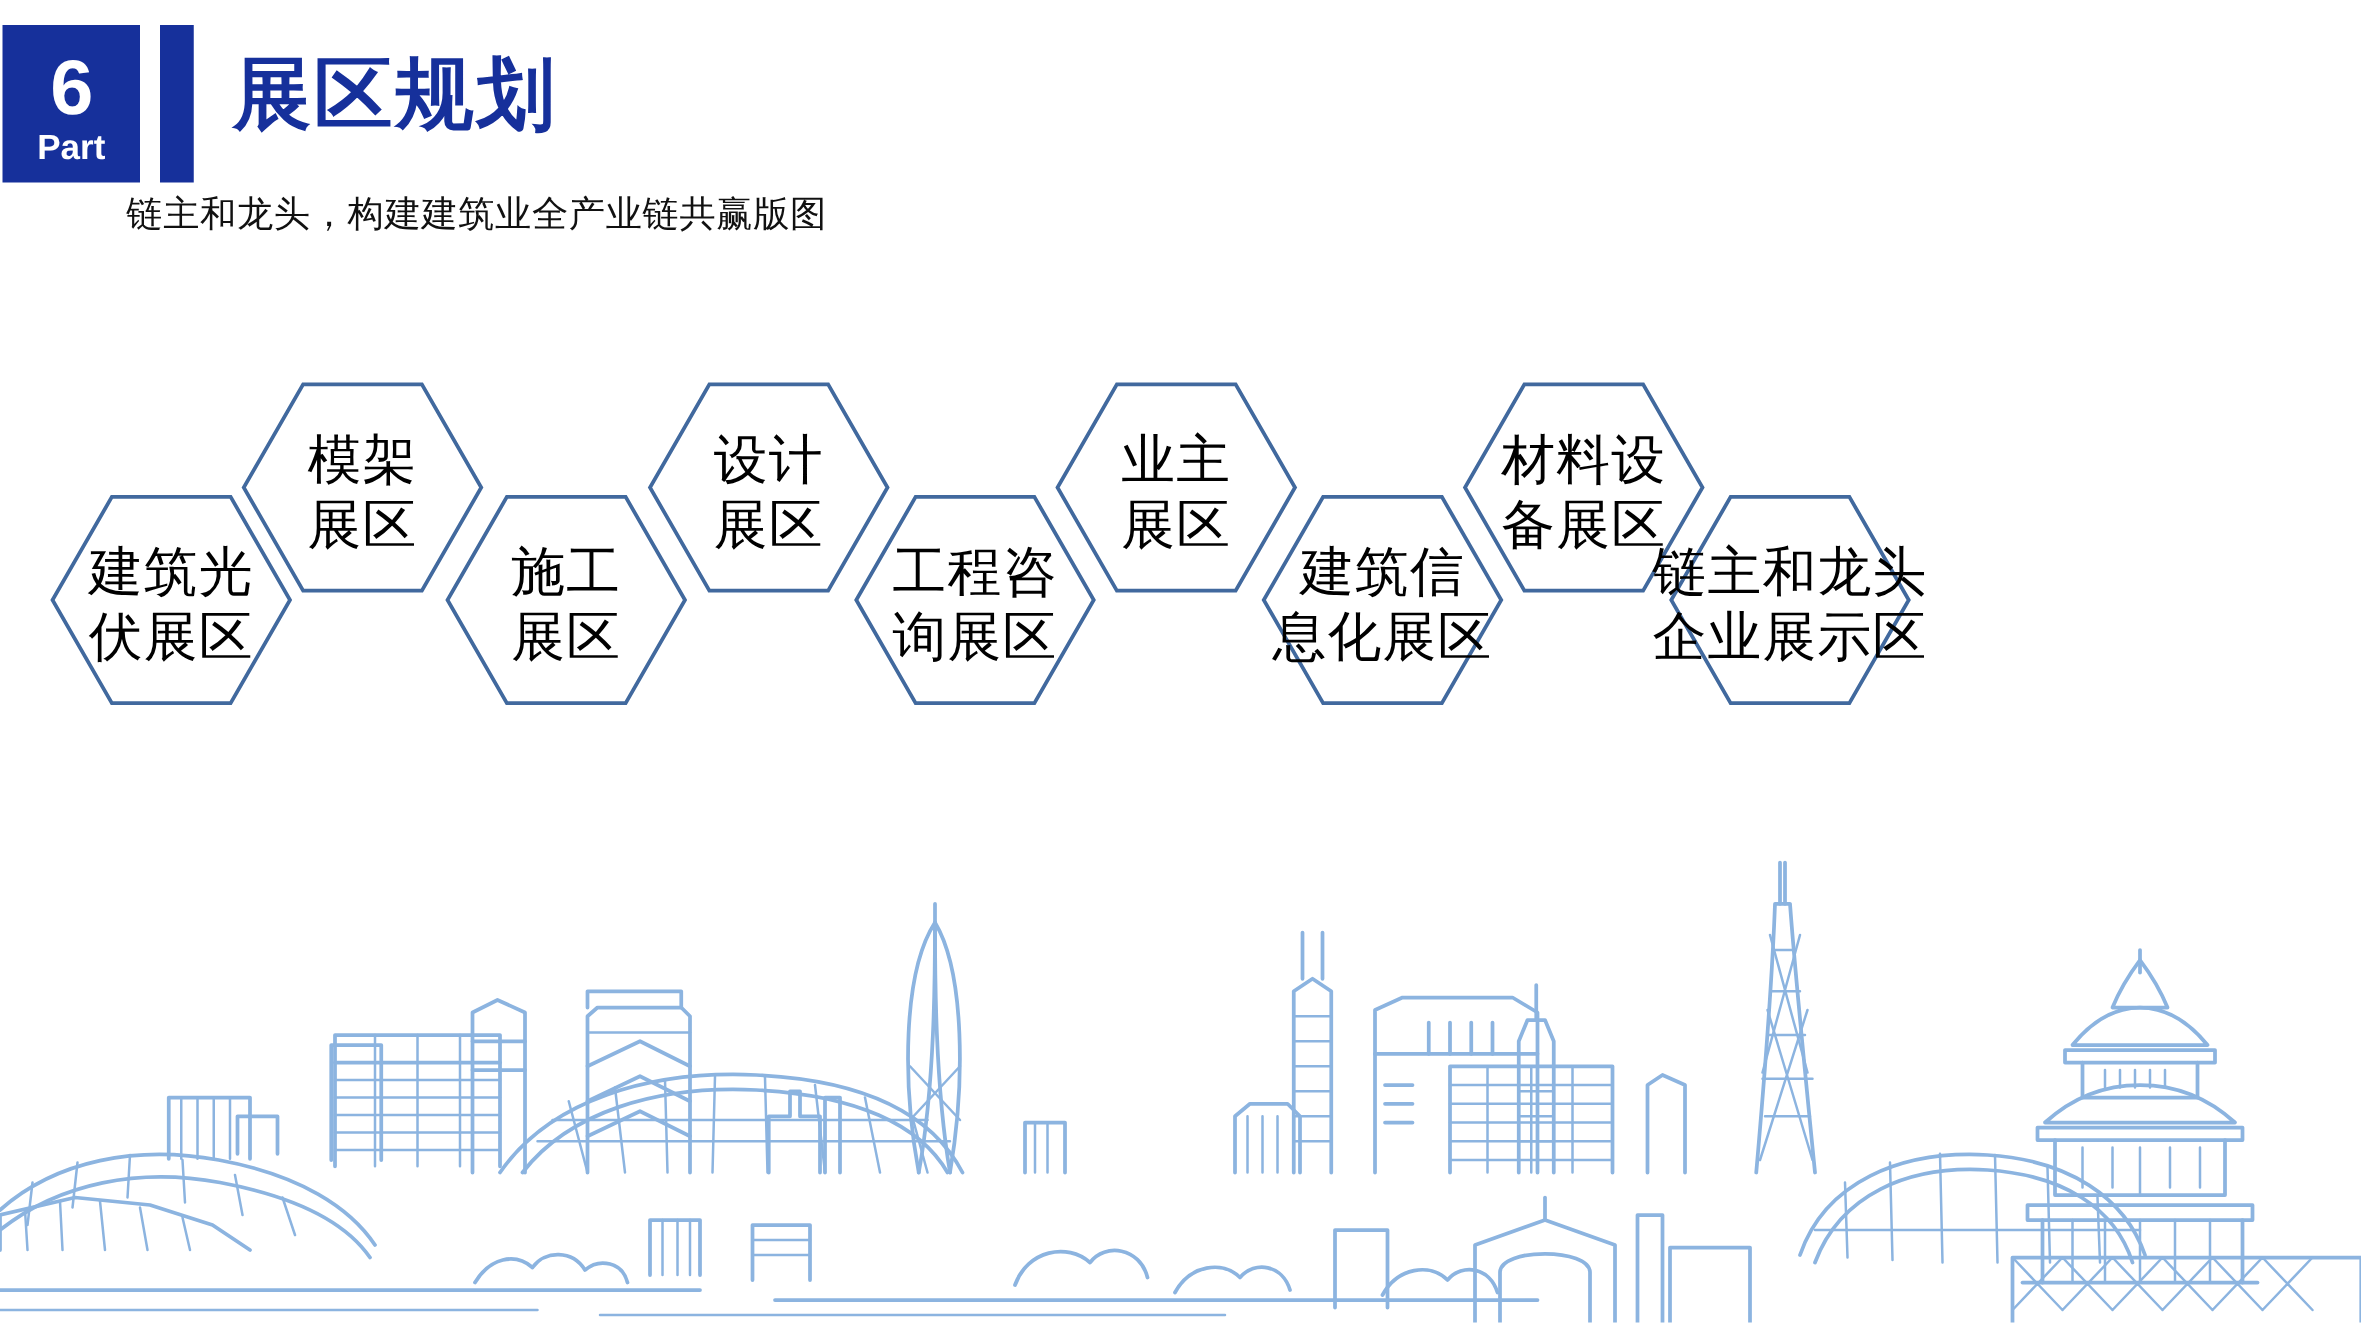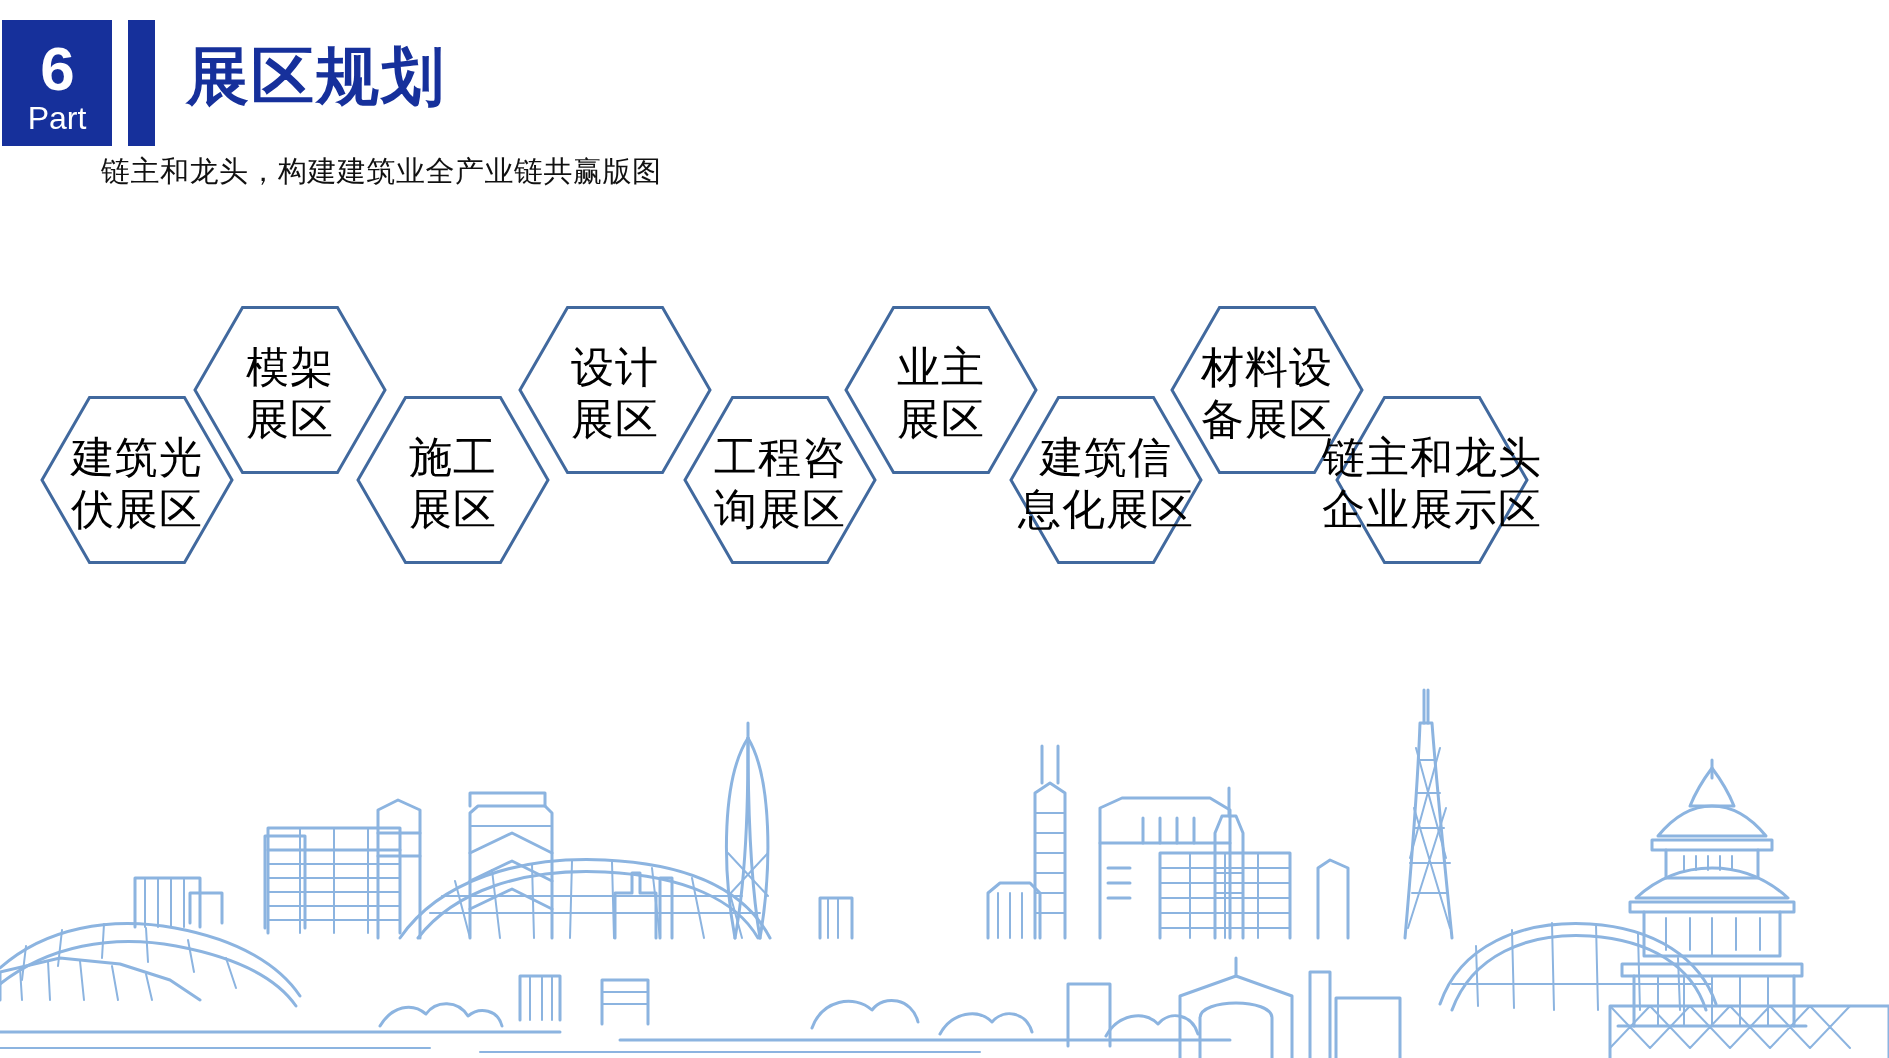--- a/index.html
+++ b/index.html
@@ -30,23 +30,23 @@
     justify-content: center;
     line-height: 1;
   }
   #part-number {
     font-size: 62px;
     font-weight: bold;
     letter-spacing: -1px;
     margin-top: 6px;
   }
   #part-label {
-    font-size: 32px;
+    font-size: 28px;
     margin-top: 2px;
-    font-weight: normal;
+    font-weight: bold;
   }
 
   #accent-bar {
     position: absolute;
     left: 128px; top: 20px;
     width: 27px; height: 126px;
     background: #16309b;
   }
 
   #title-main {

